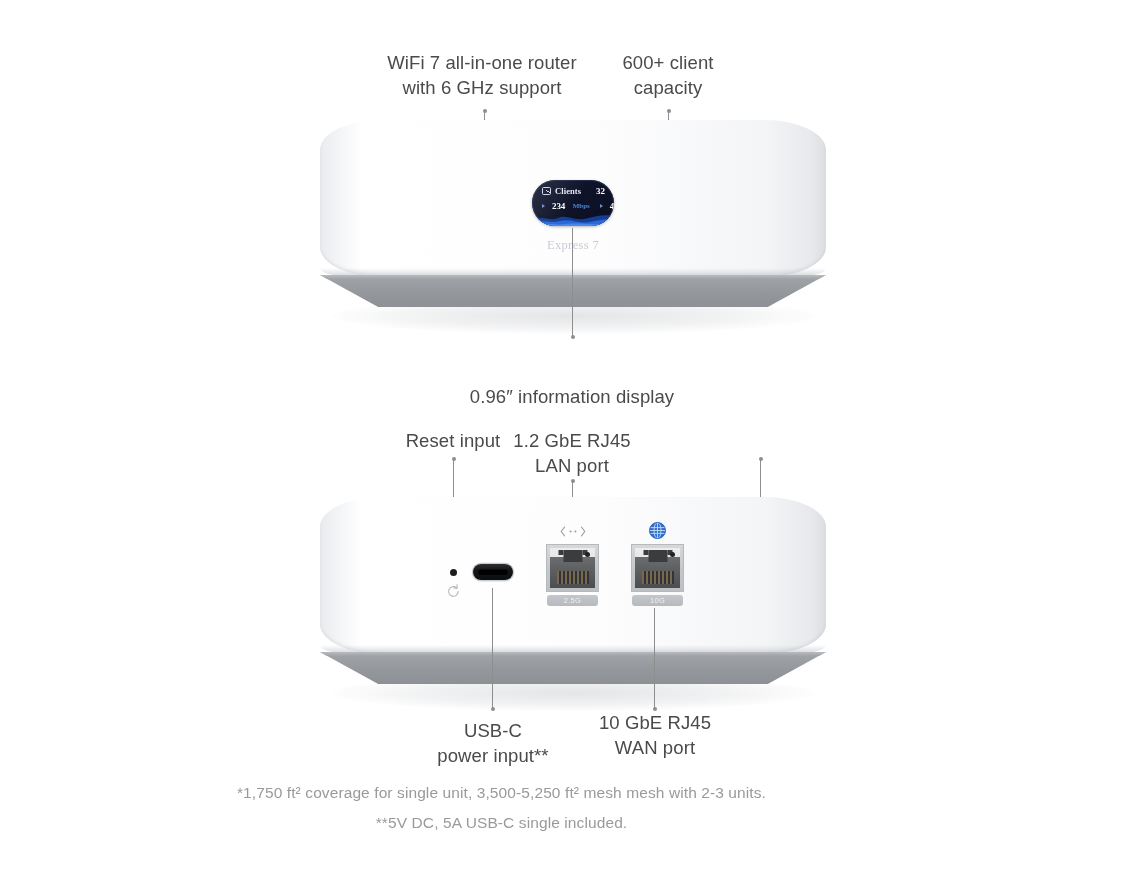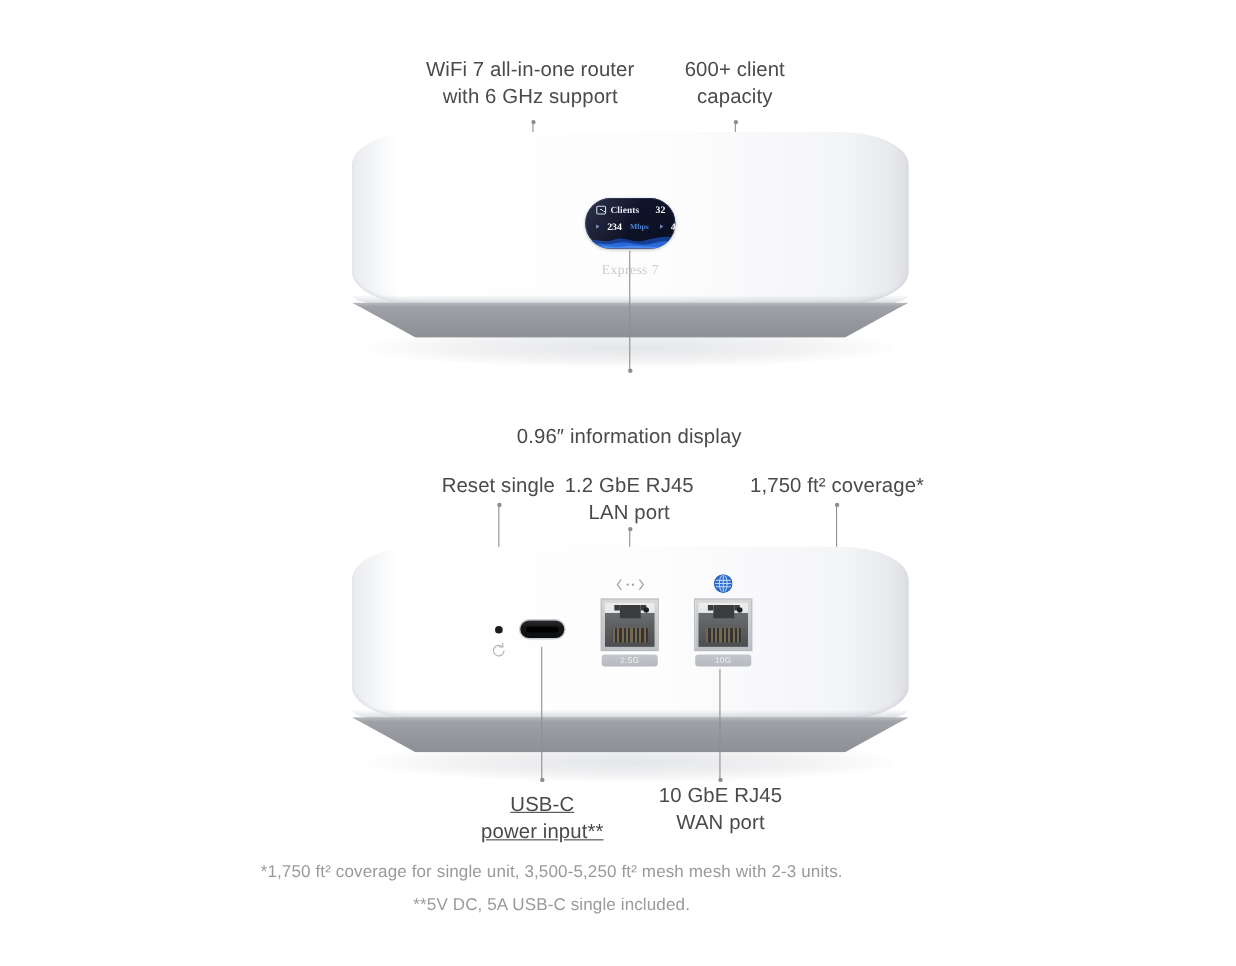--- a/index.html
+++ b/index.html
@@ -293,28 +293,27 @@
       </div>
       <div class="screen-gloss"></div>
     </div>
 
     <div class="product-name" style="left:0; top:118px;">Express 7</div>
   </div>
 
   <div class="leader dotted-cap cap-bottom" style="left:572px; top:228px; height:110px;"></div>
   <div class="callout" style="left:432px; top:348px; width:280px;margin-top:36px;">0.96″ information display</div>
 
-  <div class="callout" style="left:382px; top:428px; width:142px;">Reset single</div>
+  <div class="callout" style="left:382px; top:428px; width:142px;">Reset input</div>
   <div class="leader dotted-cap cap-top" style="left:453px; top:458px; height:105px;"></div>
 
   <div class="callout" style="left:502px; top:428px; width:140px;">1.2 GbE RJ45
 LAN port</div>
   <div class="leader dotted-cap cap-top" style="left:572px; top:480px; height:52px;"></div>
 
-  <div class="callout" style="left:666px; top:428px; width:190px;">1,750 ft² coverage*</div>
   <div class="leader dotted-cap cap-top" style="left:760px; top:458px; height:40px;"></div>
 
   <div class="device" style="left:320px; top:497px; width:506px; height:200px;">
     <div class="device-shadow" style="left:12px; top:178px; width:482px; height:36px;"></div>
     <div class="device-body" style="height:157px;">
       <div class="device-lip"></div>
     </div>
     <div class="device-base" style="left:0; top:155px; width:506px; height:32px;">
       <div class="device-base-top"></div>
     </div>
@@ -357,21 +356,21 @@
       <div class="rj45-inner">
         <div class="rj45-tab"></div>
         <div class="rj45-led"></div>
         <div class="rj45-pins"></div>
       </div>
     </div>
     <div class="port-tag" style="left:312px; top:98px;">10G</div>
   </div>
 
   <div class="leader dotted-cap cap-bottom" style="left:492px; top:588px; height:122px;"></div>
-  <div class="callout" style="left:412px; top:718px; width:162px;text-decoration:underline;">USB-C
+  <div class="callout" style="left:412px; top:718px; width:162px;">USB-C
 power input**</div>
 
   <div class="leader dotted-cap cap-bottom" style="left:654px; top:608px; height:102px;"></div>
   <div class="callout" style="left:574px; top:710px; width:162px;">10 GbE RJ45
 WAN port</div>
 
   <div class="footnotes" style="top:778px;">
     <div>*1,750 ft² coverage for single unit, 3,500-5,250 ft² mesh mesh with 2-3 units.</div>
     <div>**5V DC, 5A USB-C single included.</div>
   </div>

